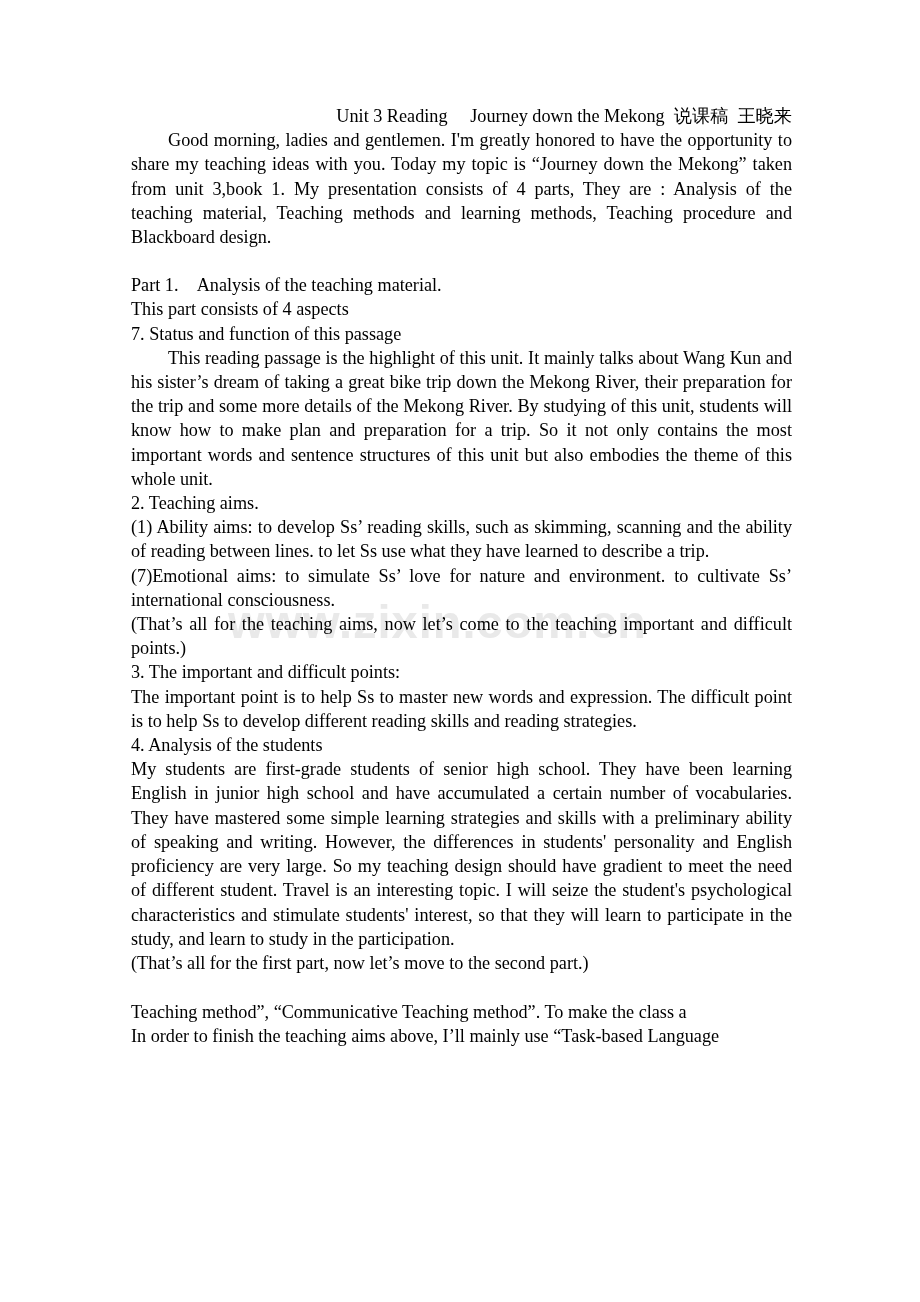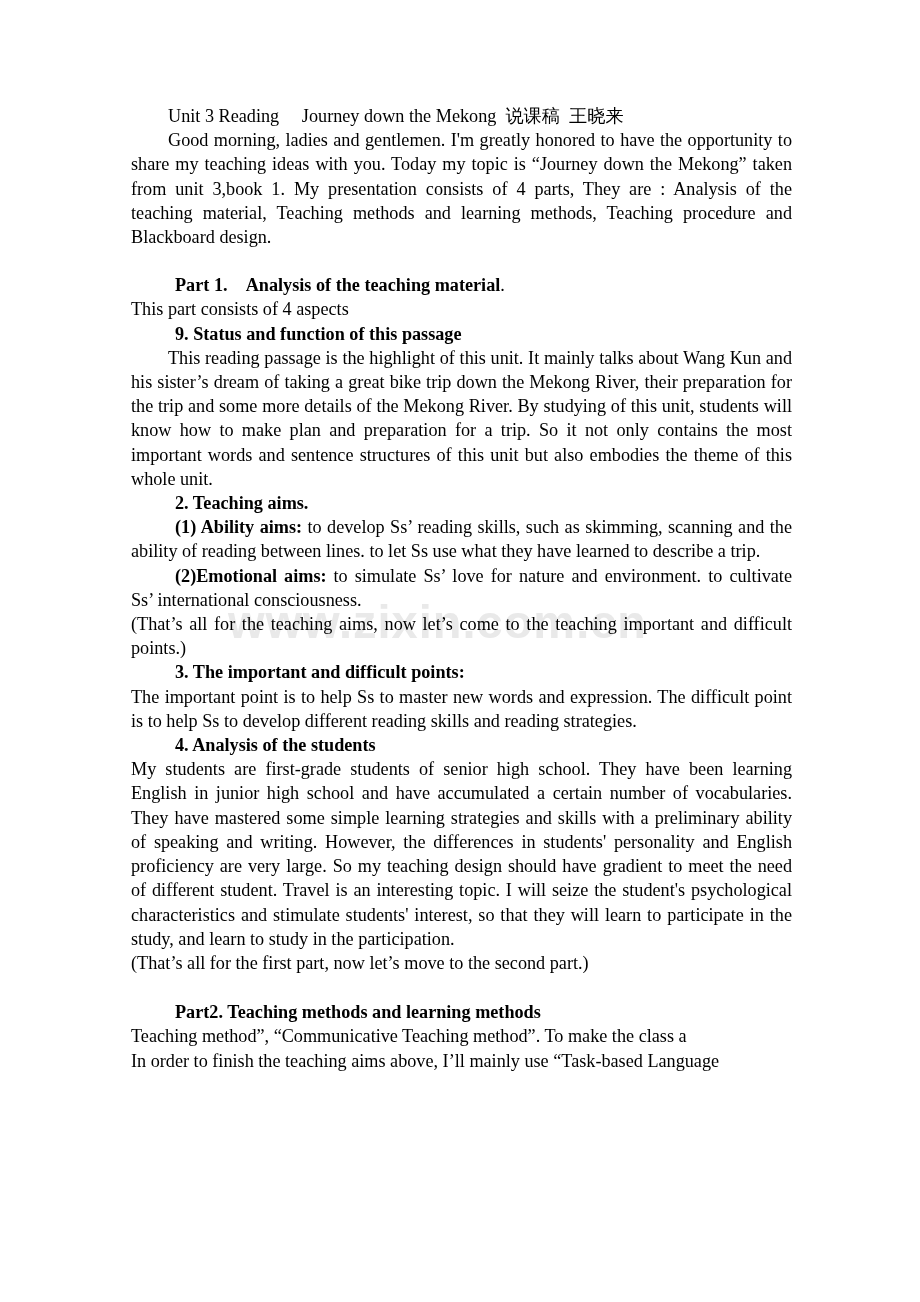--- a/index.html
+++ b/index.html
@@ -60,27 +60,27 @@
     text-align: justify;
     text-justify: inter-word;
     font-size: 18.2px;
     line-height: 24.2px;
   }
 
   .justify   { text-align: justify; }
   .left      { text-align: left; }
   .indent    { text-indent: 37px; }
 
-  .bold { font-weight: 700; margin-left: 44px; }
+  .bold { font-weight: 400; }
   .spacer-md { height: 24px; }
   .spacer-lg { height: 25px; }
 
   .title-line {
     text-indent: 37px;
-    text-align: left;
+    text-align: right;
     white-space: pre;
   }
 
   .fw-colon {
     font-family: "DejaVu Sans", sans-serif;
     font-size: 15px;
   }
 </style>
 </head>
 <body>
@@ -94,46 +94,45 @@
     <p class="title-line">Unit 3 Reading     Journey down the Mekong  说课稿  王晓来</p>
 
     <p class="justify indent">Good morning, ladies and gentlemen. I'm greatly honored to have the opportunity to share my teaching ideas with you. Today my topic is “Journey down the Mekong” taken from unit 3,book 1. My presentation consists of 4 parts, They are : Analysis of the teaching material, Teaching methods and learning methods, Teaching procedure and Blackboard design.</p>
 
     <div class="spacer-md"></div>
 
     <p class="left"><span class="bold">Part 1.　Analysis of the teaching material</span><span>.</span></p>
 
     <p class="left">This part consists of 4 aspects</p>
 
-    <p class="left bold">9. Status and function of this passage</p>
+    <p class="left bold">7. Status and function of this passage</p>
 
     <p class="justify indent">This reading passage is the highlight of this unit. It mainly talks about Wang Kun and his sister’s dream of taking a great bike trip down the Mekong River, their preparation for the trip and some more details of the Mekong River. By studying of this unit, students will know how to make plan and preparation for a trip. So it not only contains the most important words and sentence structures of this unit but also embodies the theme of this whole unit.</p>
 
 
     <p class="left bold">2. Teaching aims.</p>
 
 
     <p class="justify"><span class="bold">(1)  Ability  aims:</span><span> to develop Ss’ reading skills, such as skimming, scanning and the ability of reading between lines. to let Ss use what they have learned to describe a trip.</span></p>
 
-    <p class="justify"><span class="bold">(2)Emotional aims:</span><span> to simulate Ss’ love for nature and environment. to cultivate Ss’ international consciousness.</span></p>
+    <p class="justify"><span class="bold">(7)Emotional aims:</span><span> to simulate Ss’ love for nature and environment. to cultivate Ss’ international consciousness.</span></p>
 
     <p class="justify">(That’s all for the teaching aims, now let’s come to the teaching important and difficult points.)</p>
 
     <p class="left bold">3. The important and difficult points:</p>
 
     <p class="justify">The important point is to help Ss to master new words and expression. The difficult point is to help Ss to develop different reading skills and reading strategies.</p>
 
     <p class="left bold">4. Analysis of the students</p>
 
     <p class="justify">My students are first-grade students of senior high school. They have been learning English in junior high school and have accumulated a certain number of vocabularies. They have mastered some simple learning strategies and skills with a preliminary ability of speaking and writing. However, the differences in students' personality and English proficiency are very large. So my teaching design should have gradient to meet the need of different student. Travel is an interesting topic. I will seize the student's psychological characteristics and stimulate students' interest, so that they will learn to participate in the study, and learn to study in the participation.</p>
 
     <p class="left">(That’s all for the first part, now let’s move to the second part.)</p>
 
     <div class="spacer-lg"></div>
 
-    <p class="left bold">Part2. Teaching methods and learning methods</p>
 
     <p class="left">Teaching method”, “Communicative Teaching method”. To make the class a</p>
 
     <p class="left">In order to finish the teaching aims above, I’ll mainly use “Task-based Language</p>
 
   </div>
 </div>
 
 </body></html>

